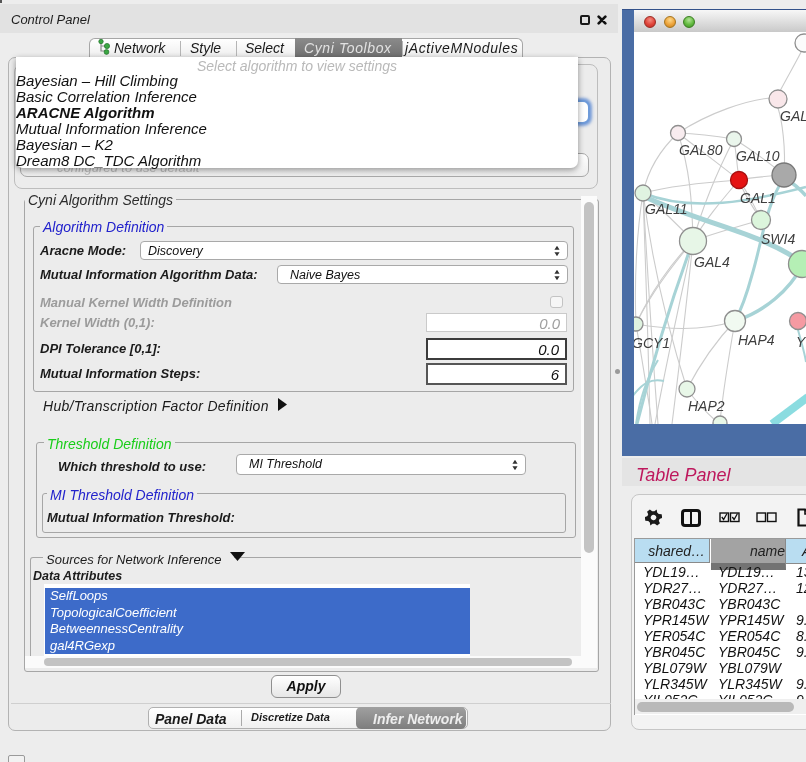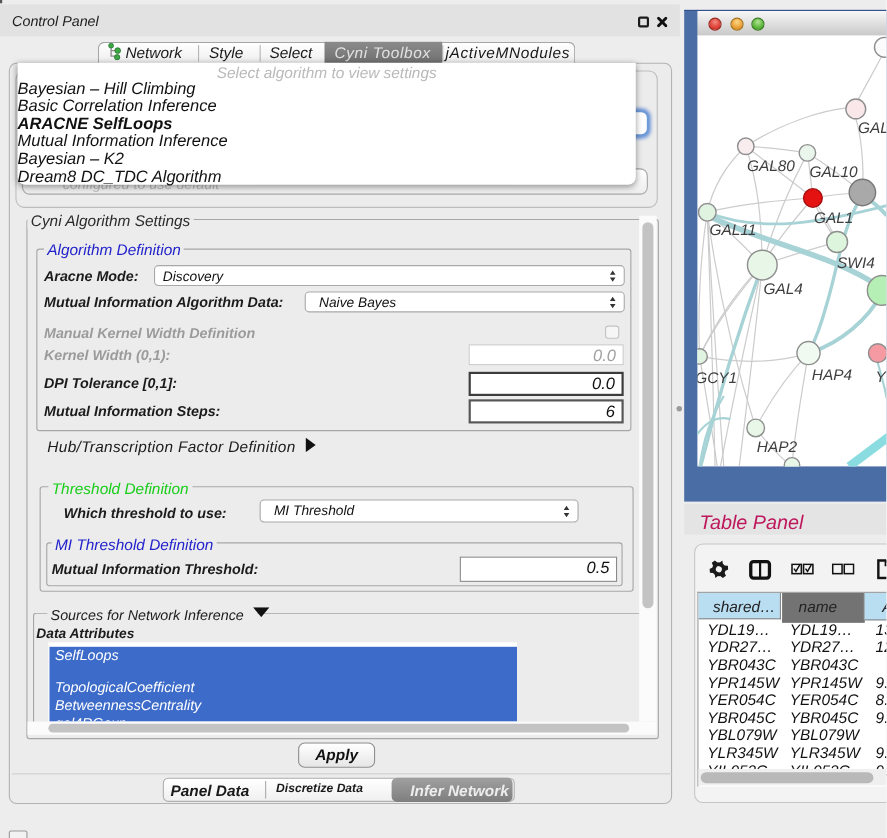--- a/index.html
+++ b/index.html
@@ -108,34 +108,32 @@
     <span class="tx">MI Threshold</span>
     <svg class="arrows" viewBox="0 0 7 12">
         <path d="M3.5 0 L6.5 4.5 L0.5 4.5 Z M3.5 12 L6.5 7.5 L0.5 7.5 Z" fill="#333"></path>
       </svg>
   </div>
 
   <div class="group" style="left:42px;top:493px;width:522px;height:38px;"></div>
   <div class="gtitle" style="left:47px;top:487px;color:#2222cc;">MI Threshold Definition</div>
 
   <div class="lbl" style="position:absolute;left:47px;top:510px;">Mutual Information Threshold:</div>
-  <div class="field" style="left:418px;top:506px;width:143px;height:23px;border:1px solid #8a8a8a;
-       padding:1px 6px 0 0;">0.5</div>
 
   <div class="abs" style="left:30px;top:557px;width:563px;height:100px;border:1px solid #a6a6a6;border-bottom:none;border-radius:3px 3px 0 0;"></div>
   <div class="gtitle" style="left:43px;top:552px;color:#1b1b1b;font-size:13px;padding-right:12px;">Sources for Network Inference</div>
   <svg class="abs" style="left:230px;top:552px;" width="15" height="9" viewBox="0 0 15 9">
       <path d="M0 0 L15 0 L7.5 9 Z" fill="#111"></path>
     </svg>
   <div class="lbl" style="position:absolute;left:33px;top:569px;font-size:12.5px;">Data Attributes</div>
 
   <div class="abs" style="left:44px;top:584px;width:426px;height:72px;background:#ffffff;overflow:hidden;">
     <div class="abs" style="left:1px;top:4px;width:501px;background:#3d6bc9;font-size:13px;line-height:16.5px;color:#ffffff;">
       <div style="padding-left:5px;">SelfLoops</div>
-      <div style="padding-left:5px;margin-top:12px;">TopologicalCoefficient</div>
+      <div style="padding-left:5px;">TopologicalCoefficient</div>
       <div style="padding-left:5px;">BetweennessCentrality</div>
       <div style="padding-left:5px;">gal4RGexp</div>
     </div>
     <div class="abs" style="left:505px;top:5px;width:9px;height:54px;background:#bdbdbd;border-radius:5px;"></div>
   </div>
 
   <div class="abs" style="left:581px;top:196px;width:16px;height:460px;background:#fbfbfb;"></div>
   <div class="abs" style="left:584px;top:202px;width:9.5px;height:351px;background:#c3c3c3;border-radius:5px;"></div>
 
   <div class="abs" style="left:25px;top:656px;width:572px;height:12px;background:#fbfbfb;"></div>
@@ -154,21 +152,21 @@
   <div class="abs" style="left:373px;top:711px;font-size:14px;font-weight:bold;color:#ededed;">Infer Network</div>
 
   <div class="abs" style="left:8px;top:755px;width:15px;height:10px;background:#f2f2f2;border:1px solid #9a9a9a;border-radius:2px;"></div>
 
   <div class="abs" style="left:16px;top:57px;width:562px;height:111px;background:#ffffff;
        border-radius:0 0 7px 7px;box-shadow:0 2px 6px rgba(0,0,0,0.4);z-index:50;"></div>
   <div class="abs" style="left:16px;top:58px;width:562px;font-size:14px;color:#b9b9b9;text-align:center;z-index:51;">Select algorithm to view settings</div>
   <div class="abs" style="left:16px;top:73px;z-index:51;font-size:15px;color:#111;line-height:16px;white-space:nowrap;">
     Bayesian – Hill Climbing<br>
     Basic Correlation Inference<br>
-    <span class="b">ARACNE SelfLoops</span><br>
+    <span class="b">ARACNE Algorithm</span><br>
     Mutual Information Inference<br>
     Bayesian – K2<br>
     Dream8 DC_TDC Algorithm
   </div>
 
   <div class="abs" style="left:615px;top:369px;width:5px;height:5px;background:#9a9a9a;border-radius:50%;"></div>
 
   <div class="abs" style="left:622px;top:9px;width:184px;height:446px;background:#4a6da5;border-top:1px solid #33518a;"></div>
   <div class="abs" style="left:634px;top:10px;width:172px;height:22px;background:linear-gradient(#f7f7f7,#c9c9c9);border-bottom:1px solid #9a9a9a;"></div>
   <div class="abs" style="left:644px;top:16px;width:10px;height:10px;border-radius:50%;
@@ -277,22 +275,22 @@
     <rect x="11.5" y="1" width="8.5" height="8.5" fill="none" stroke="#111" stroke-width="1.4"></rect>
   </svg>
   <svg class="abs" style="left:797px;top:508px;" width="14" height="19" viewBox="0 0 14 19">
     <path d="M1.5 1.5 L8 1.5 L12.5 6 L12.5 17.5 L1.5 17.5 Z" fill="none" stroke="#111" stroke-width="2.2"></path>
     <path d="M8 1.5 L8 6 L12.5 6" fill="none" stroke="#111" stroke-width="1.6"></path>
   </svg>
 
   <div class="abs" style="left:634px;top:538px;width:172px;height:176px;border-left:1px solid #9a9a9a;border-top:1px solid #9a9a9a;overflow:hidden;background:#fff;">
     <div class="abs" style="left:0;top:0;width:75px;height:24px;background:#b9ddf1;border-right:1px solid #8a8a8a;border-bottom:1px solid #8a8a8a;
          font-size:14px;color:#222;text-align:right;padding-right:4px;box-sizing:border-box;line-height:24px;">shared…</div>
-    <div class="abs" style="left:76px;top:0;width:74px;height:24px;background:#737373;border-right:1px solid #8a8a8a;border-bottom:3px solid #737373;
-         font-size:14px;color:#222;text-align:left;text-indent:15px;line-height:24px;">name</div>
+    <div class="abs" style="left:76px;top:0;width:74px;height:24px;background:#a3a3a3;border-right:1px solid #8a8a8a;border-bottom:7px solid #737373;
+         font-size:14px;color:#222;text-align:right;text-indent:15px;line-height:24px;">name</div>
     <div class="abs" style="left:151px;top:0;width:21px;height:24px;background:#b9ddf1;border-bottom:1px solid #8a8a8a;
          font-size:14px;color:#222;padding-left:16px;line-height:24px;">A</div>
     <div class="abs" style="left:8px;top:25px;font-size:14px;color:#111;line-height:16px;white-space:pre;">YDL19…
 YDR27…
 YBR043C
 YPR145W
 YER054C
 YBR045C
 YBL079W
 YLR345W

